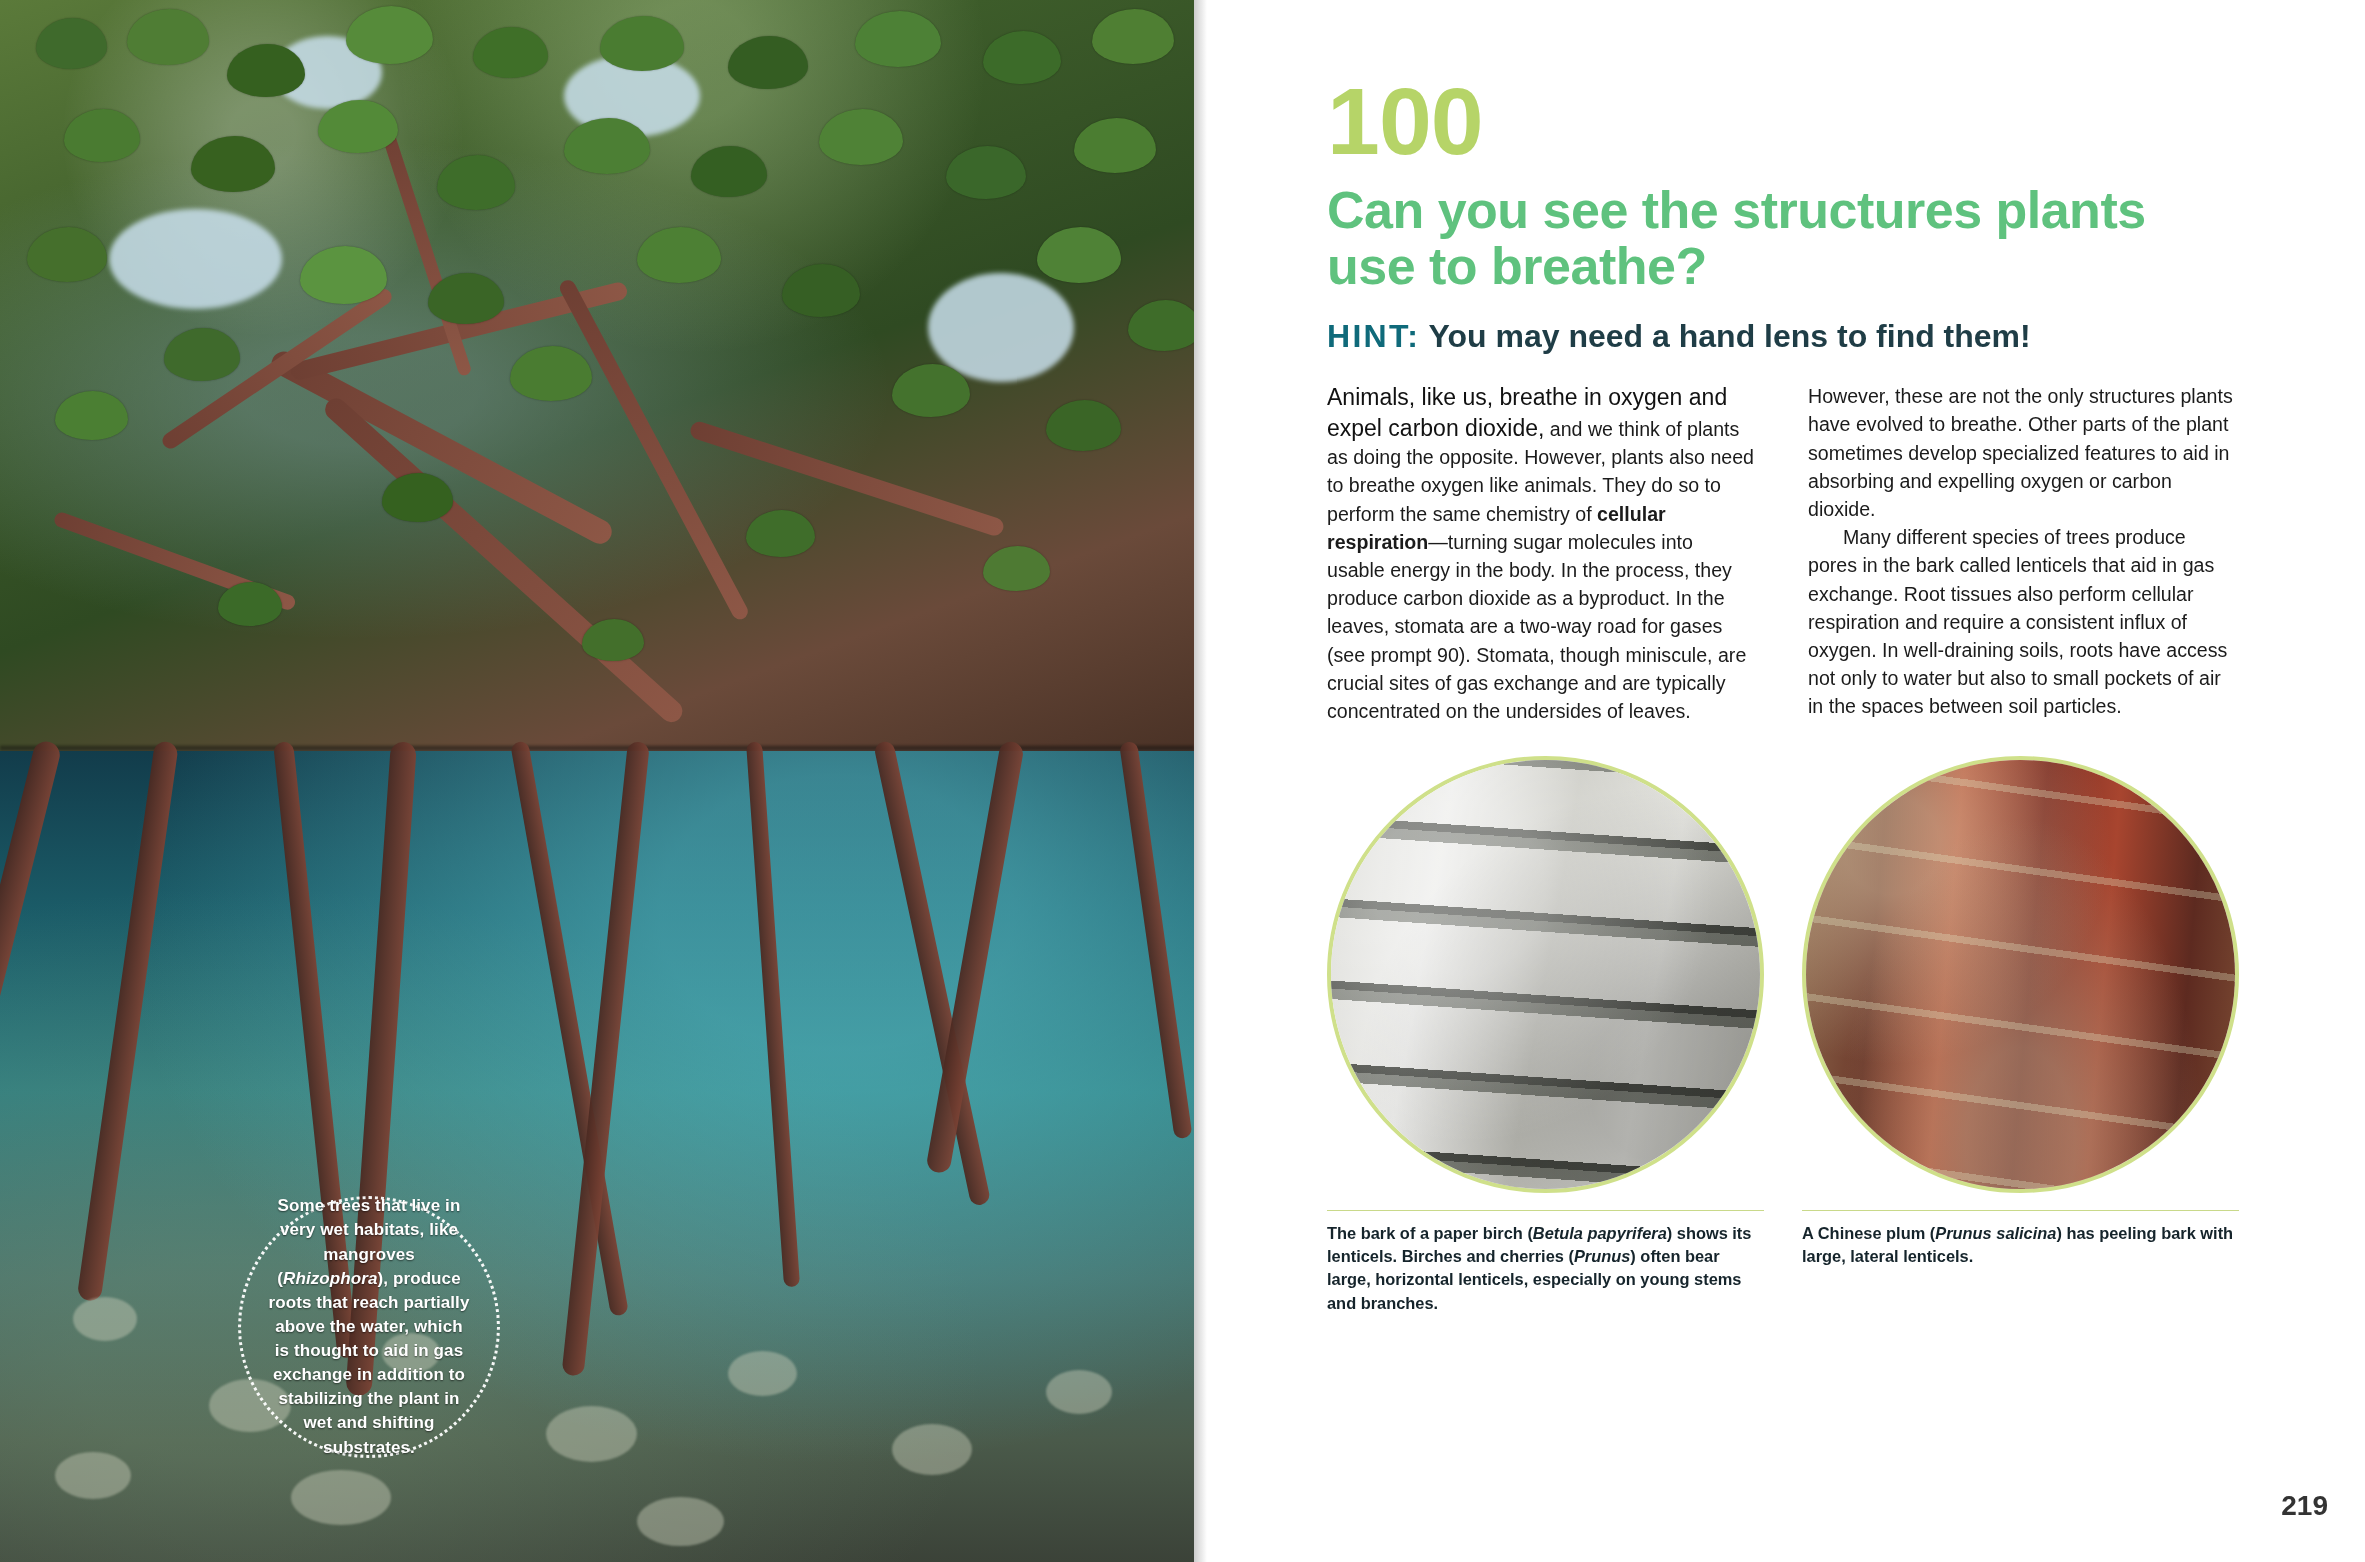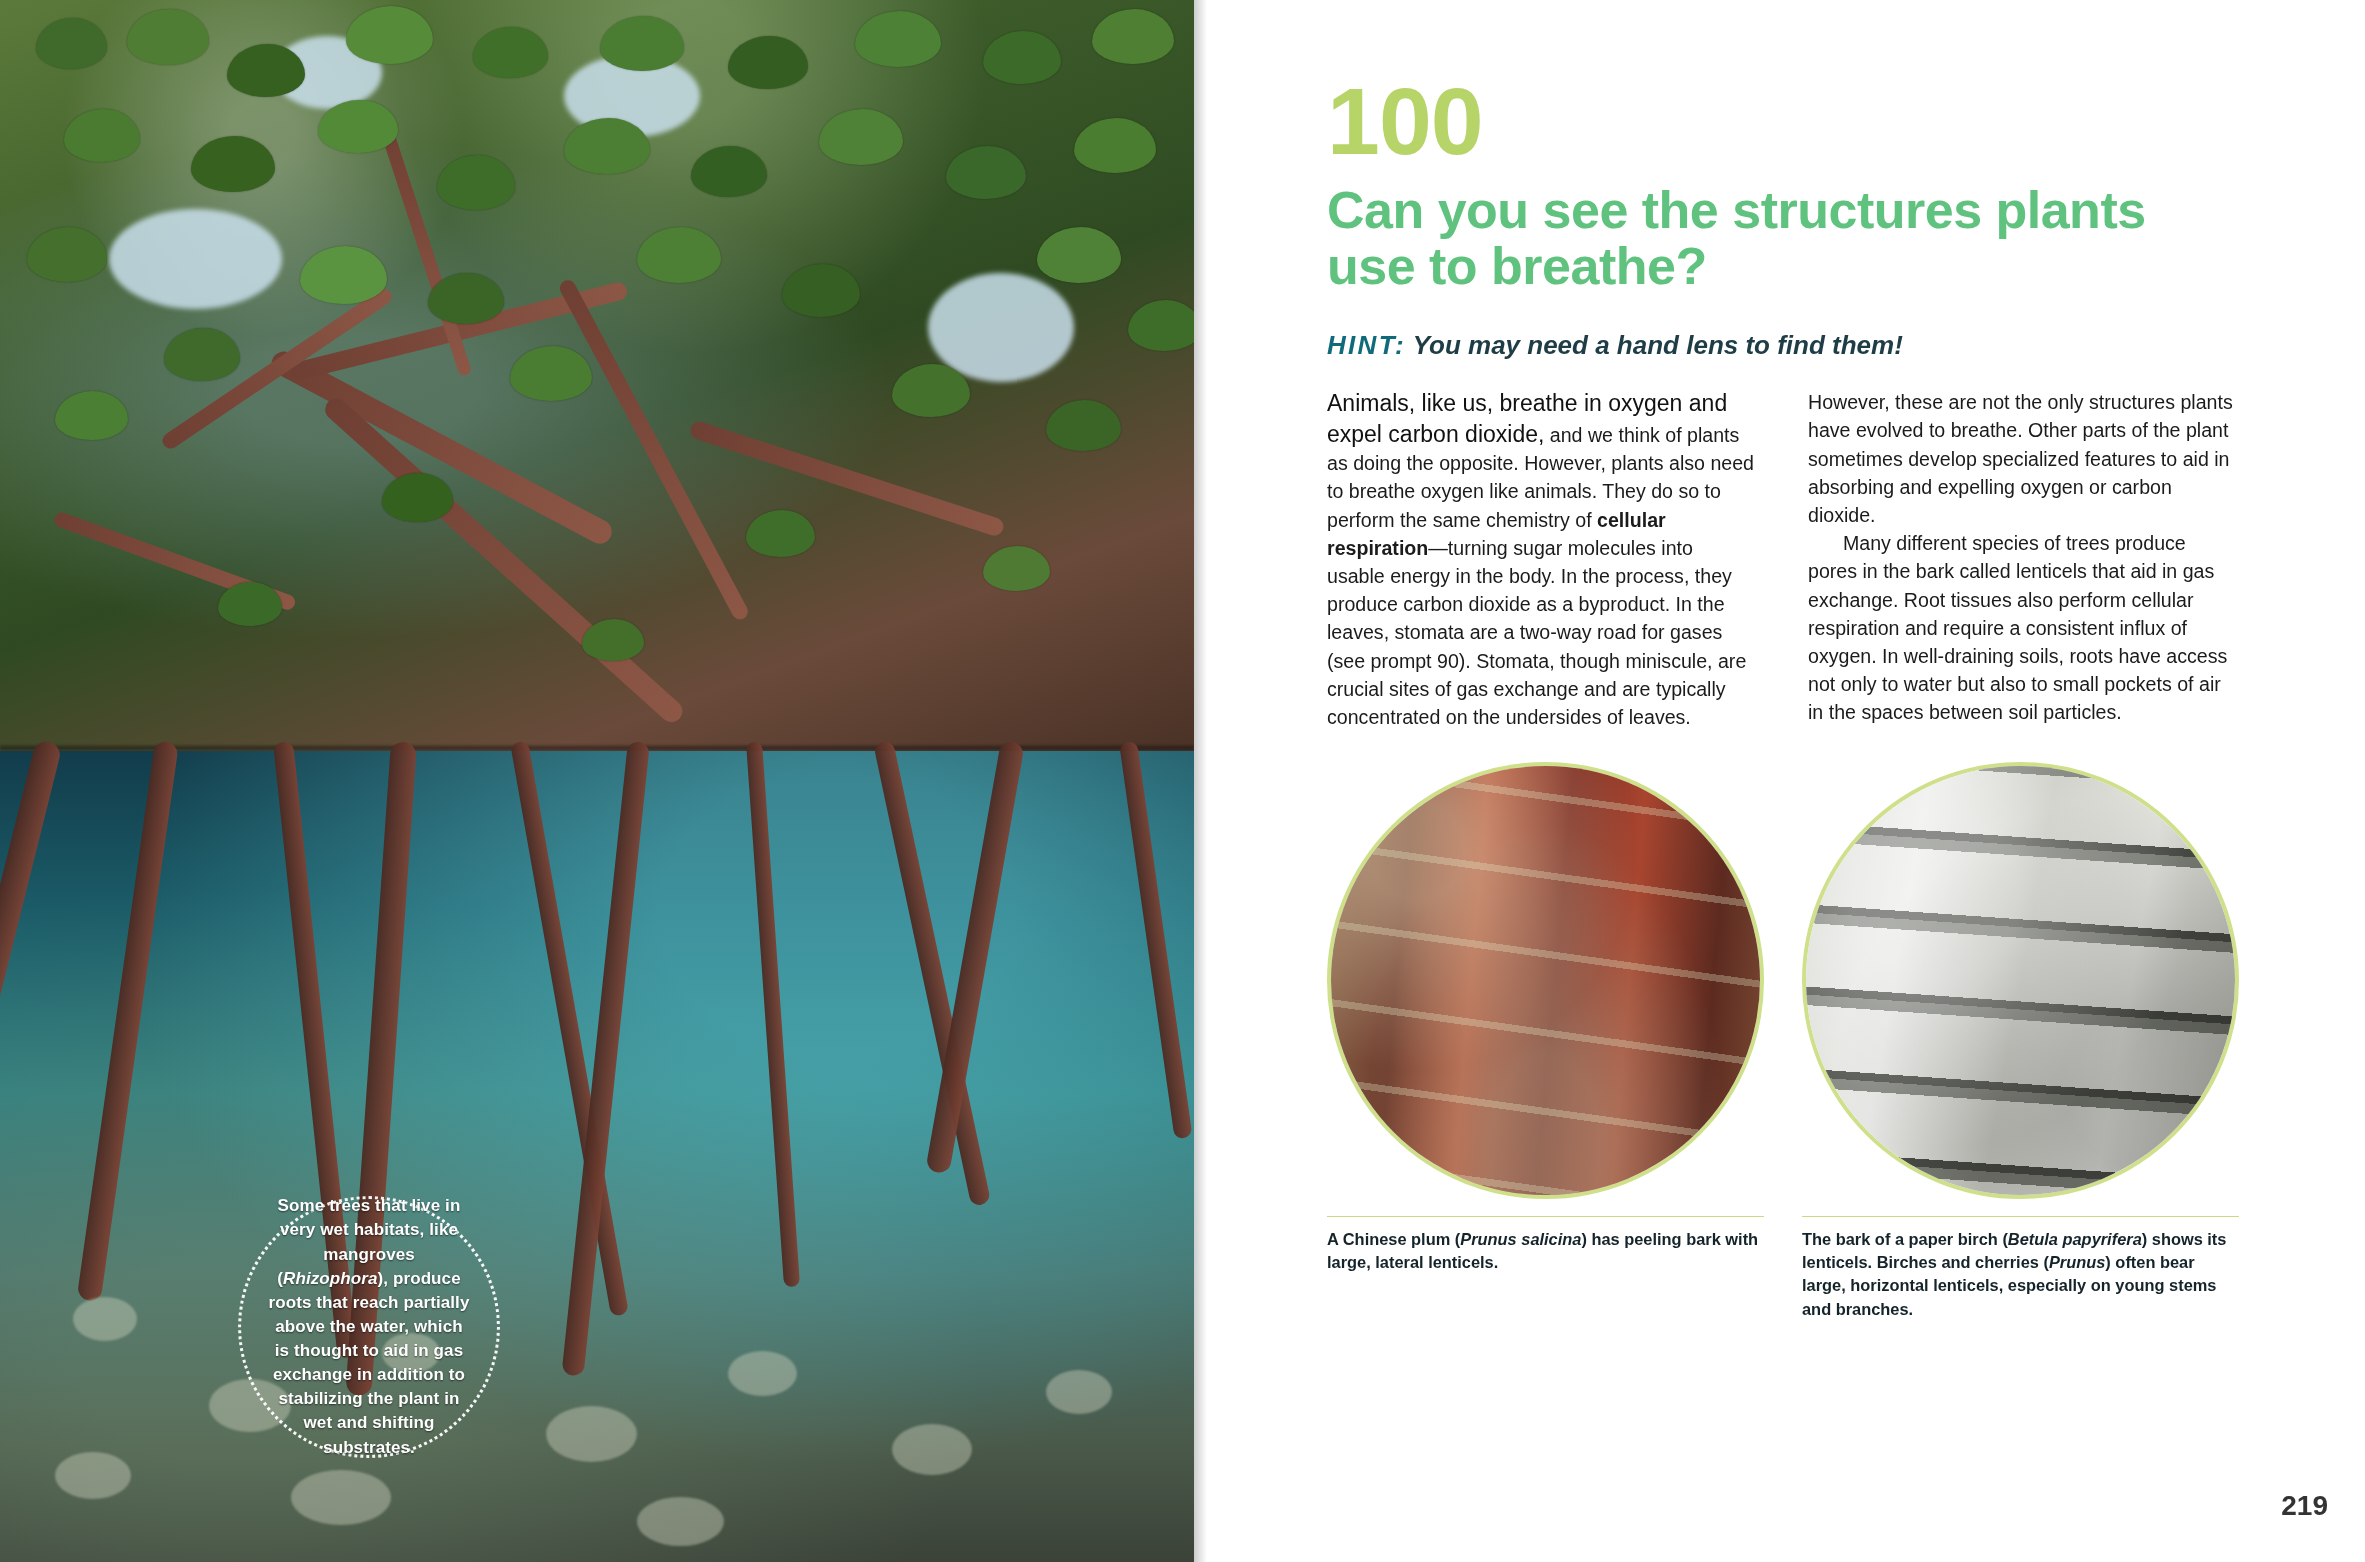--- a/index.html
+++ b/index.html
@@ -126,25 +126,24 @@
   .headline {
     margin-top: 16.4px;
     font-size: 52px;
     line-height: 1.08;
     font-weight: 800;
     color: #5fc27e;
     letter-spacing: -0.5px;
     max-width: 837px;
   }
   .hint {
-    margin-top: 36px;
-    font-size: 26px;
+    margin-top: 24px;
+    font-size: 32px;
     font-weight: 700;
     color: #1f3d46;
-    font-style: italic;
   }
   .hint .hint-label {
     color: #0f6a7a;
     letter-spacing: 2.3px;
     font-weight: 800;
   }
 
   .columns {
     margin-top: 27px;
     display: flex;
@@ -345,37 +344,37 @@
         <div class="col">
           <p class="body-text">However, these are not the only structures plants have evolved to breathe. Other parts of the plant sometimes develop specialized features to aid in absorbing and expelling oxygen or carbon dioxide.</p>
           <p class="body-text indent">Many different species of trees produce pores in the bark called lenticels that aid in gas exchange. Root tissues also perform cellular respiration and require a consistent influx of oxygen. In well-draining soils, roots have access not only to water but also to small pockets of air in the spaces between soil particles.</p>
         </div>
       </div>
 
       <div class="figures">
 
         <div class="fig">
           <div class="fig-circle">
+            <div class="birch"></div>
+          </div>
+          <div class="fig-rule"></div>
+          <p class="fig-caption">
+            <span>The bark of a paper birch (</span><i>Betula papyrifera</i><span>) shows its lenticels. Birches and cherries (</span><i>Prunus</i><span>) often bear large, horizontal lenticels, especially on young stems and branches.</span>
+          </p>
+        </div>
+
+        <div class="fig">
+          <div class="fig-circle">
             <div class="plum"></div>
           </div>
           <div class="fig-rule"></div>
           <p class="fig-caption">
             <span>A Chinese plum (</span><i>Prunus salicina</i><span>) has peeling bark with large, lateral lenticels.</span>
           </p>
         </div>
-
-        <div class="fig">
-          <div class="fig-circle">
-            <div class="birch"></div>
-          </div>
-          <div class="fig-rule"></div>
-          <p class="fig-caption">
-            <span>The bark of a paper birch (</span><i>Betula papyrifera</i><span>) shows its lenticels. Birches and cherries (</span><i>Prunus</i><span>) often bear large, horizontal lenticels, especially on young stems and branches.</span>
-          </p>
-        </div>
       </div>
     </div>
 
     <div class="folio">219</div>
   </div>
 
 </div>
 
 
 </body></html>

